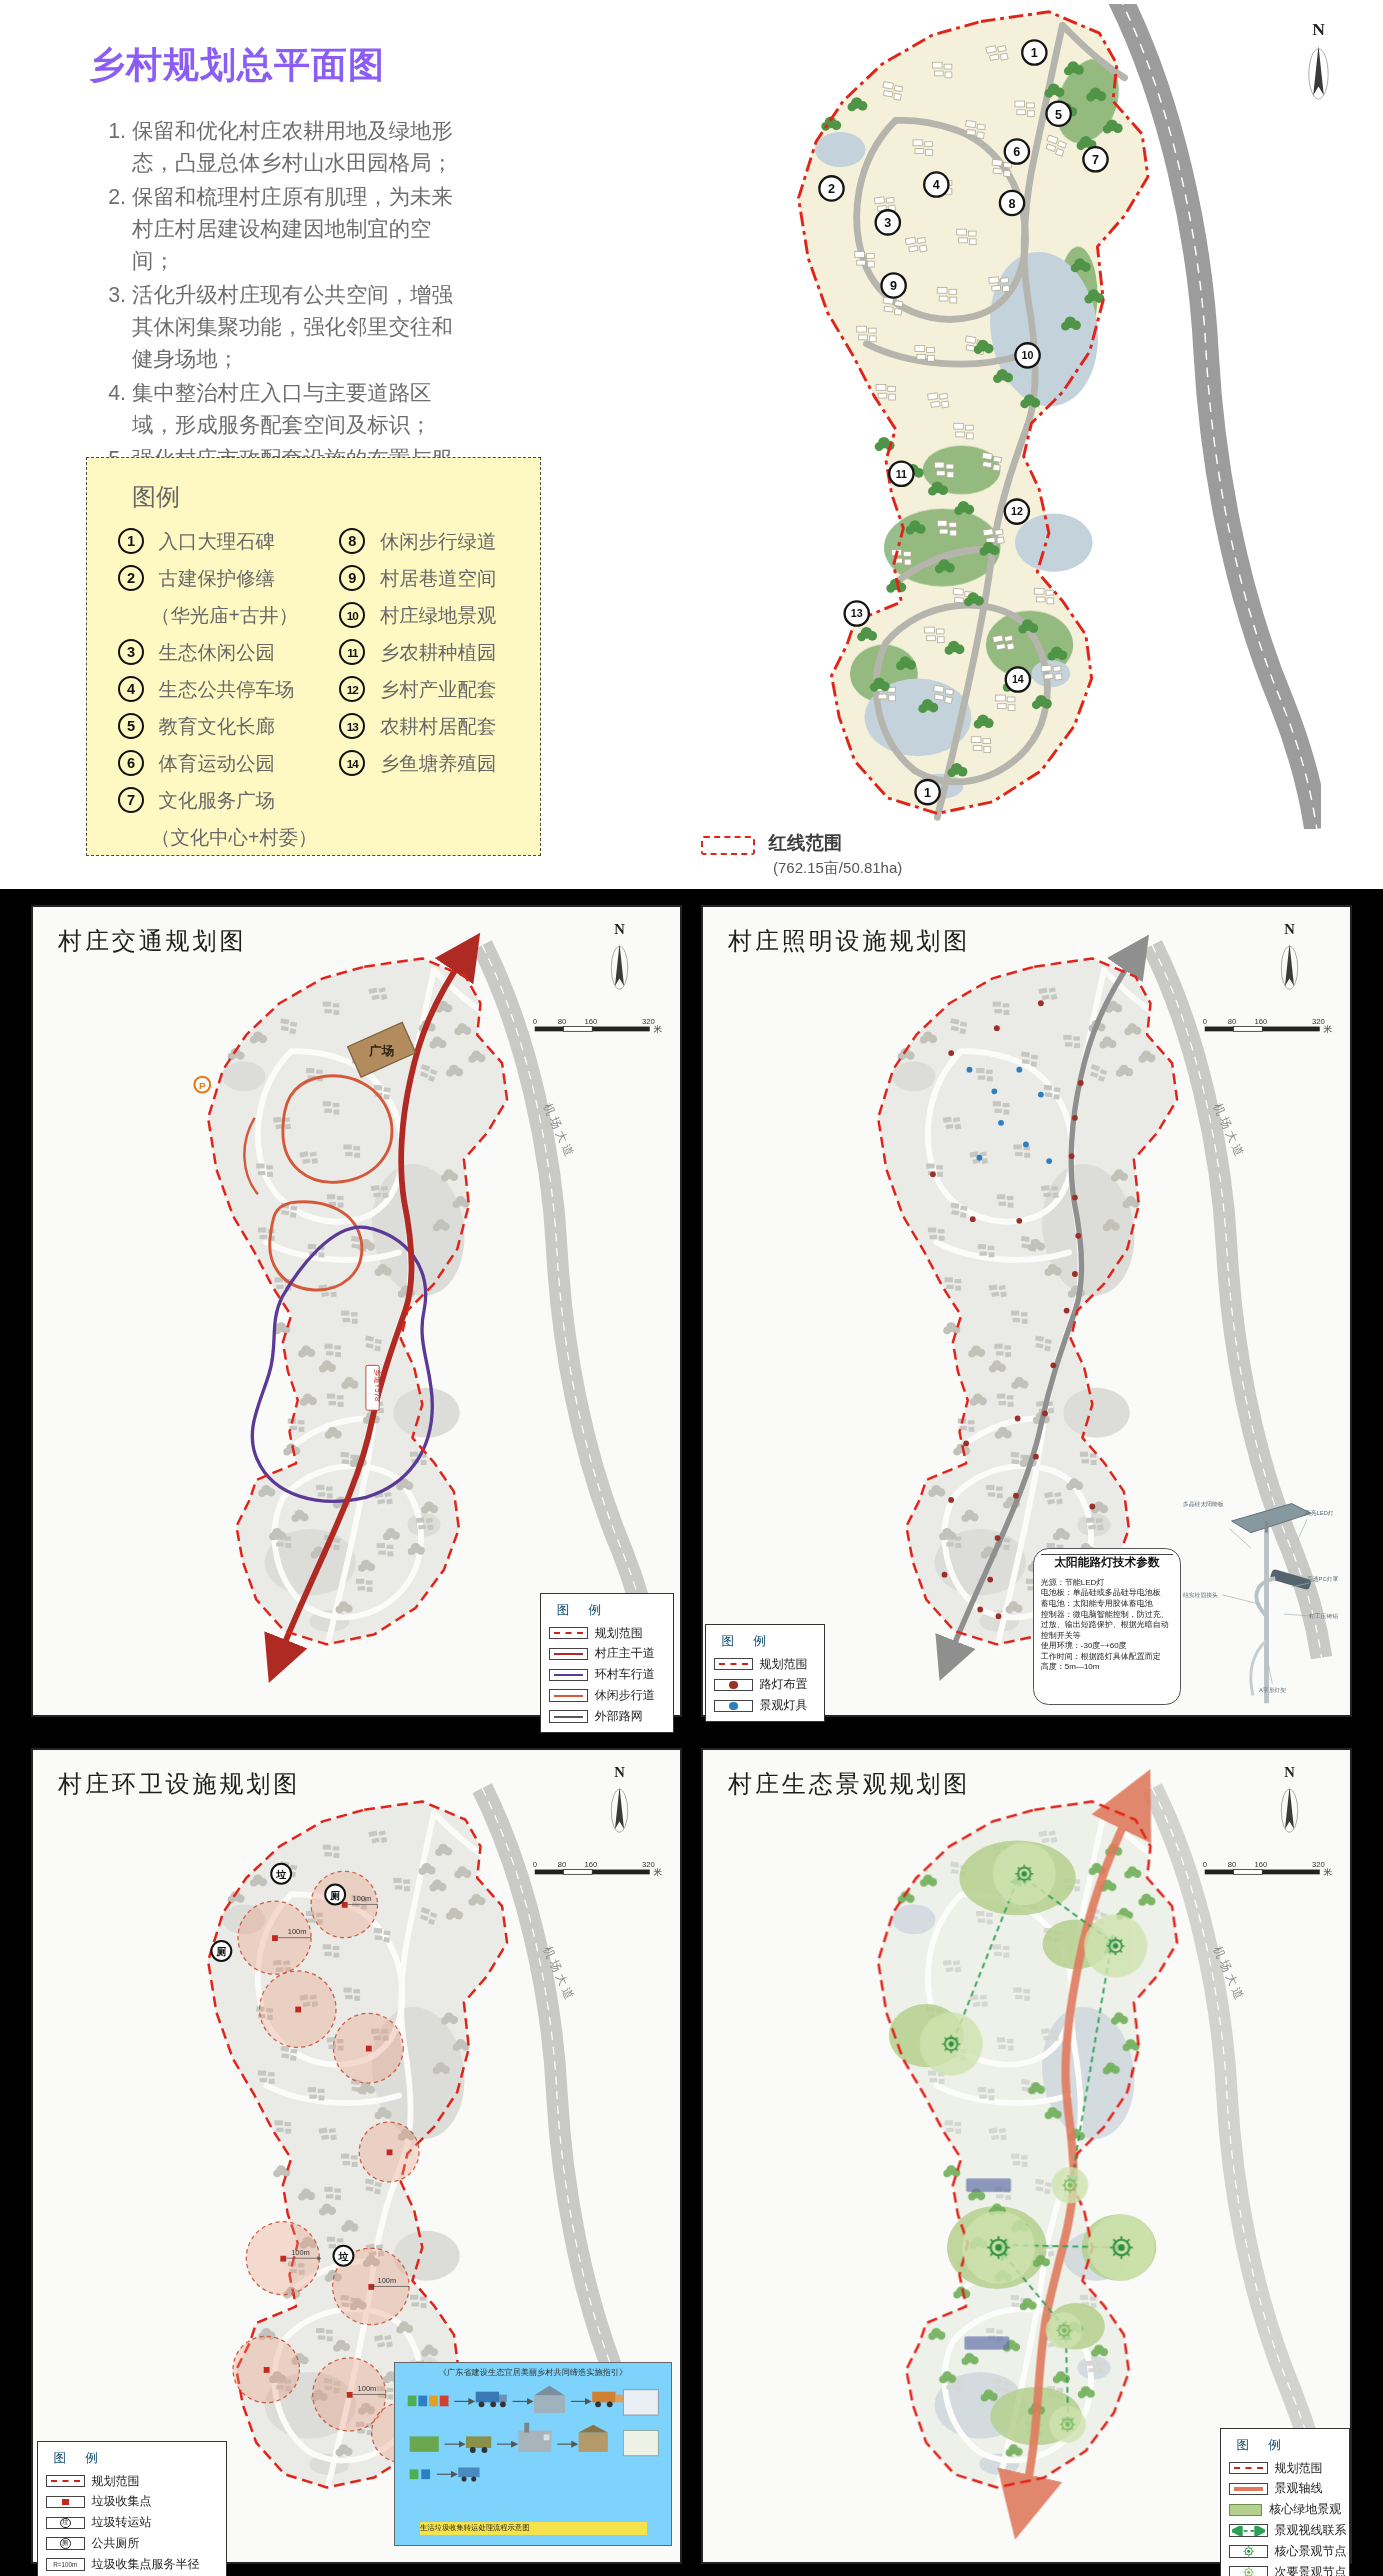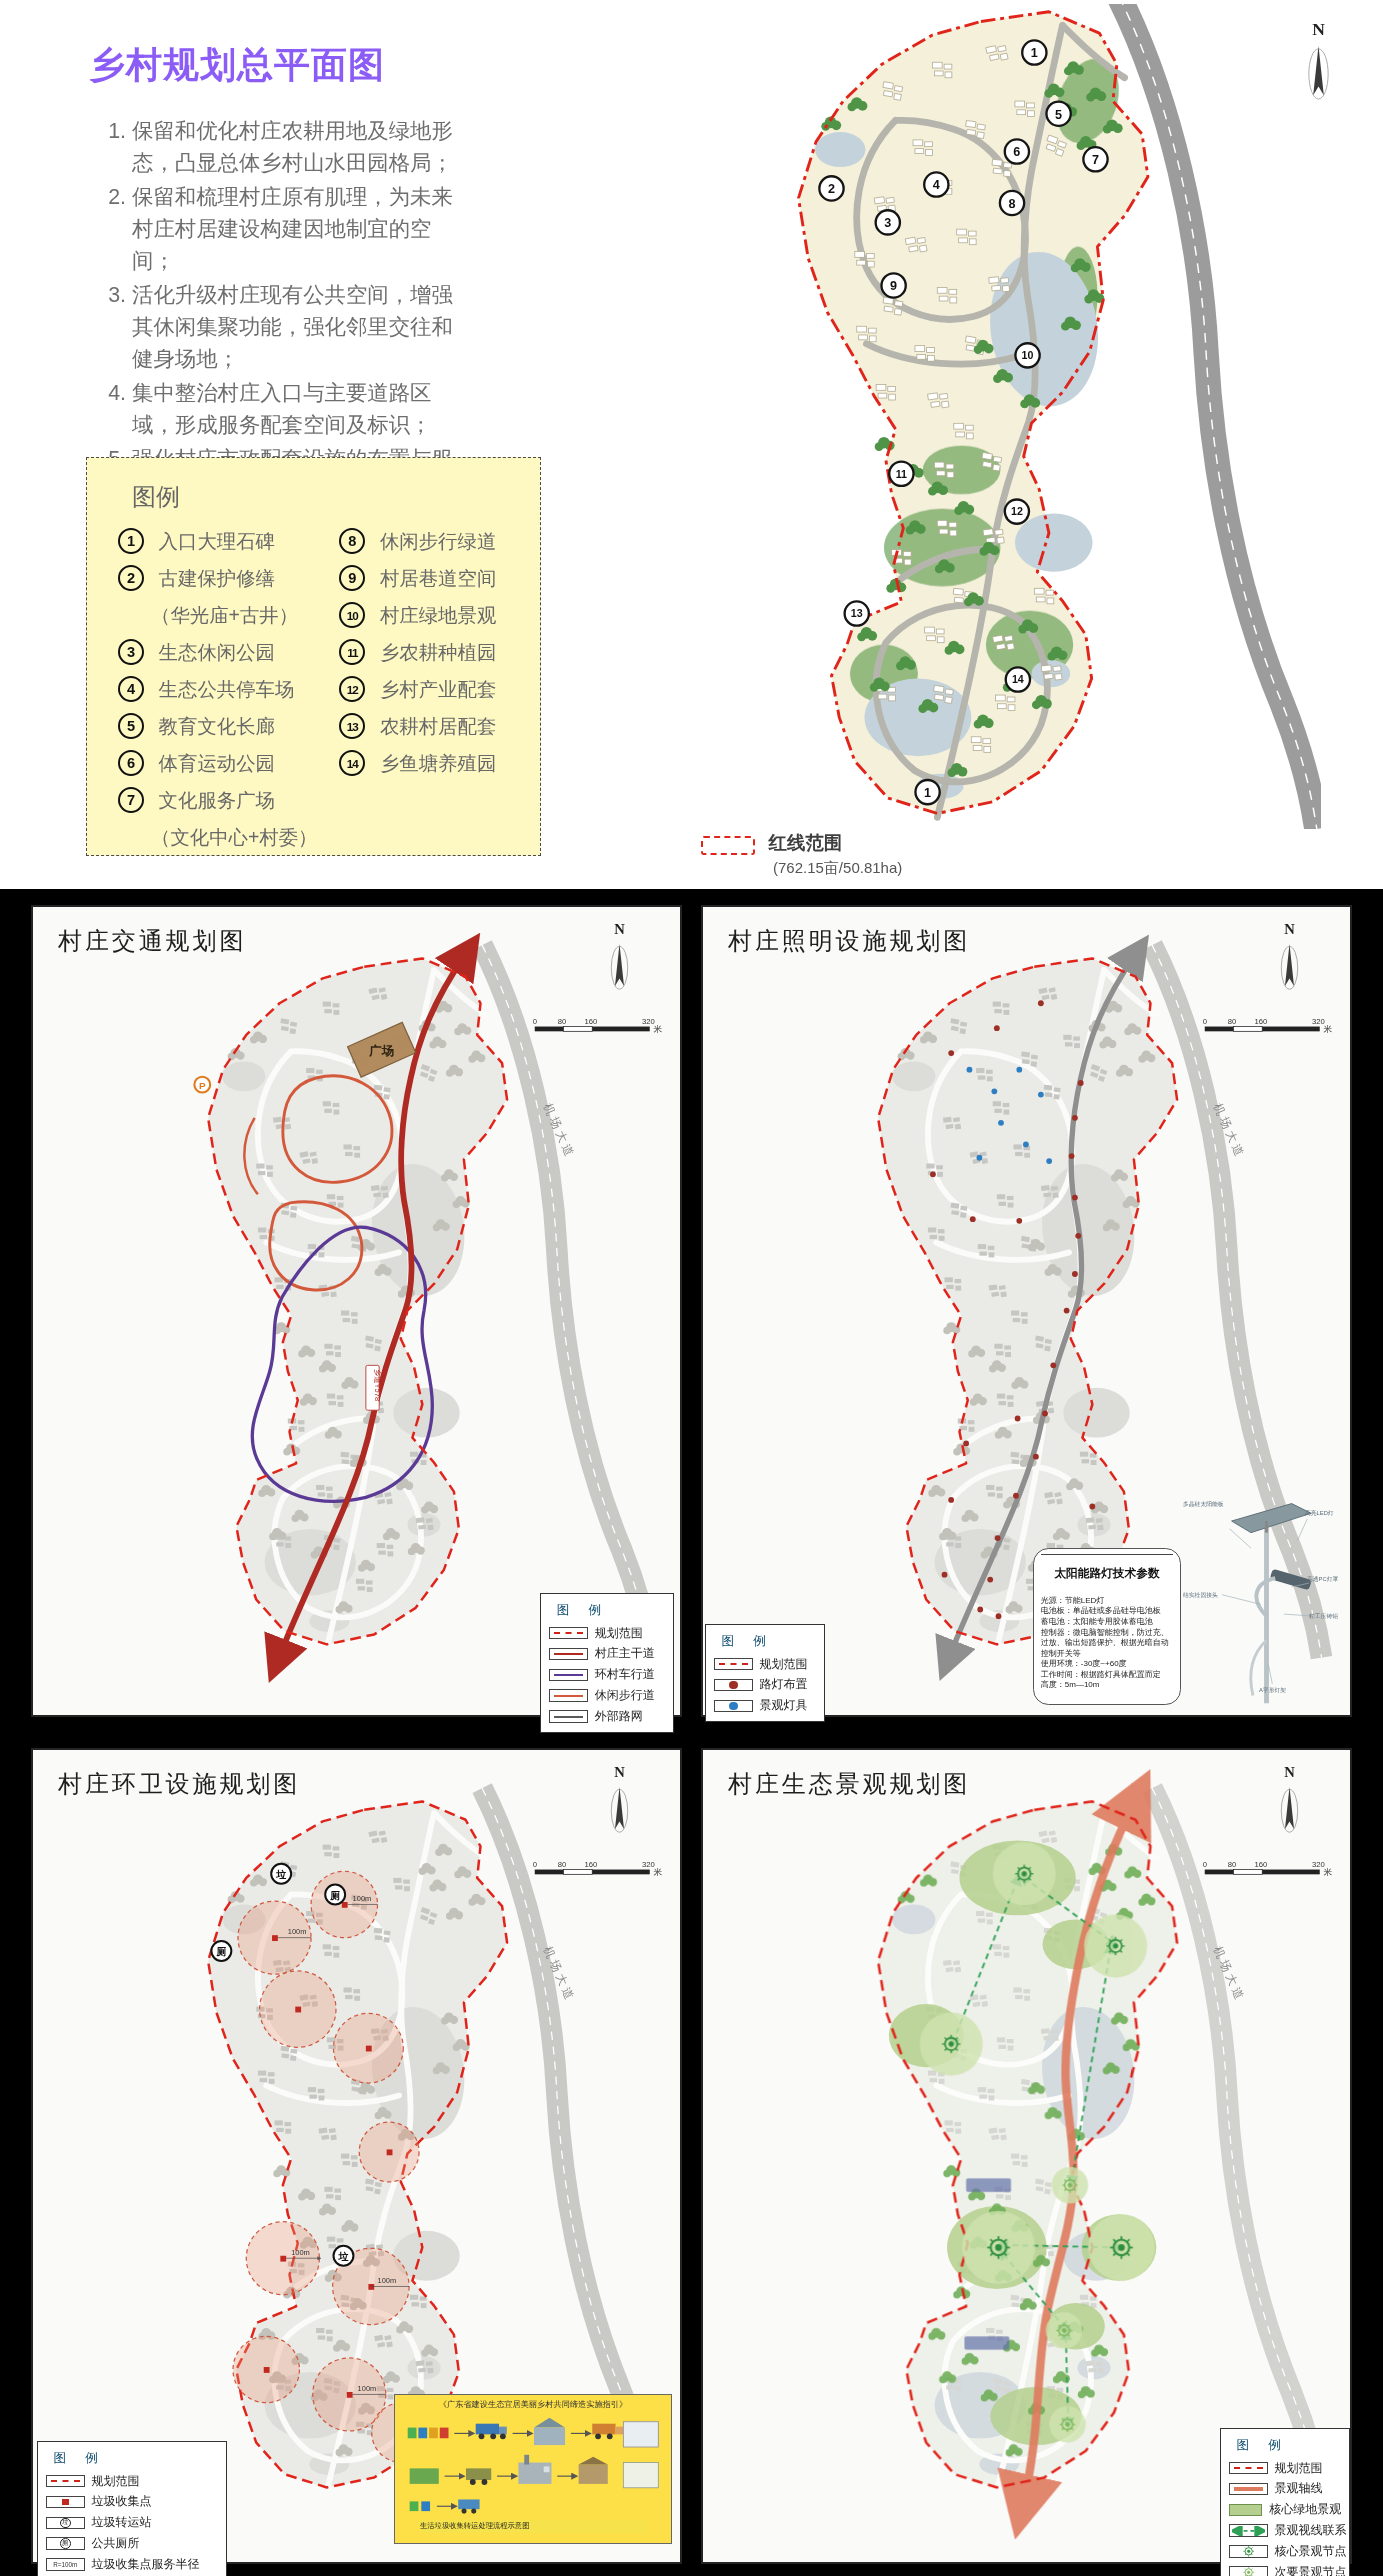--- a/index.html
+++ b/index.html
@@ -44,26 +44,26 @@
 .ln{width:29px;border-top:2.9px solid}
 .lnd{width:29px;border-top:2.9px dashed #d02318}
 .dotsw{width:8.7px;height:8.7px;border-radius:50%;flex:none}
 .sqsw{width:6.8px;height:6.8px;flex:none}
 .mini-circ{width:10.7px;height:10.7px;border:1px solid #222;border-radius:50%;font-size:6.3px;font-style:normal;display:flex;align-items:center;justify-content:center;color:#222}
 .rtxt{font-size:6.3px;font-style:normal;color:#333}
 .plg-lab{font-size:12px;color:#222;white-space:nowrap}
 .grnbox{width:29px;height:8.7px;background:#b5d08e;border:0.5px solid #6d9050}
 
 .specbox{position:absolute;left:330px;top:641px;width:148px;height:157px;border:1.9px solid #555;border-radius:15.5px;background:#fff;padding:4.9px 6.8px;z-index:6}
-.spec-title{font-size:11.7px;font-weight:bold;text-align:center;color:#111;margin-bottom:15px;border-top:1.5px solid #444;padding-top:11px}
+.spec-title{font-size:11.7px;font-weight:bold;text-align:center;color:#111;margin-bottom:8px;border-top:1.5px solid #444;padding-top:0}
 .spec-line{font-size:8px;color:#222;line-height:1.32}
 .lampwrap{position:absolute;left:480px;top:583px;width:167px;height:221px;z-index:6}
 .lamp-lab{position:absolute;font-size:5.8px;color:#5a6d78;white-space:nowrap}
 
-.flowbox{position:absolute;left:361px;top:644px;width:278px;height:150px;border:1.5px solid #666;background:#fde047;z-index:6;padding:3.9px 2.9px}
+.flowbox{position:absolute;left:361px;top:612px;width:278px;height:184px;border:1.5px solid #666;background:#7dd3fc;z-index:6;padding:3.9px 2.9px}
 .flow-title{font-size:8.2px;color:#333;text-align:center;margin-bottom:1.9px;white-space:nowrap}
 .flow-cap{position:absolute;left:25px;bottom:9.7px;width:227px;background:#f6e34b;font-size:7.3px;color:#222;text-align:left;padding:1.9px 0}
 svg text{font-family:"Liberation Sans",sans-serif}
 </style>
 </head>
 <body>
 
 <svg width="0" height="0" style="position:absolute" aria-hidden="true">
 <defs>
 <polygon id="p-bound" points="250,18 320,8 372,30 390,62 386,100 416,134 422,178 398,218 370,250 376,305 362,358 334,400 302,432 294,466 310,500 320,545 308,585 334,615 358,650 364,695 346,744 312,790 262,822 205,834 154,818 120,780 104,735 96,692 112,660 120,636 168,616 160,578 170,540 158,505 152,470 162,438 140,404 118,362 92,318 72,262 62,200 80,142 108,100 148,62 200,32"></polygon>

